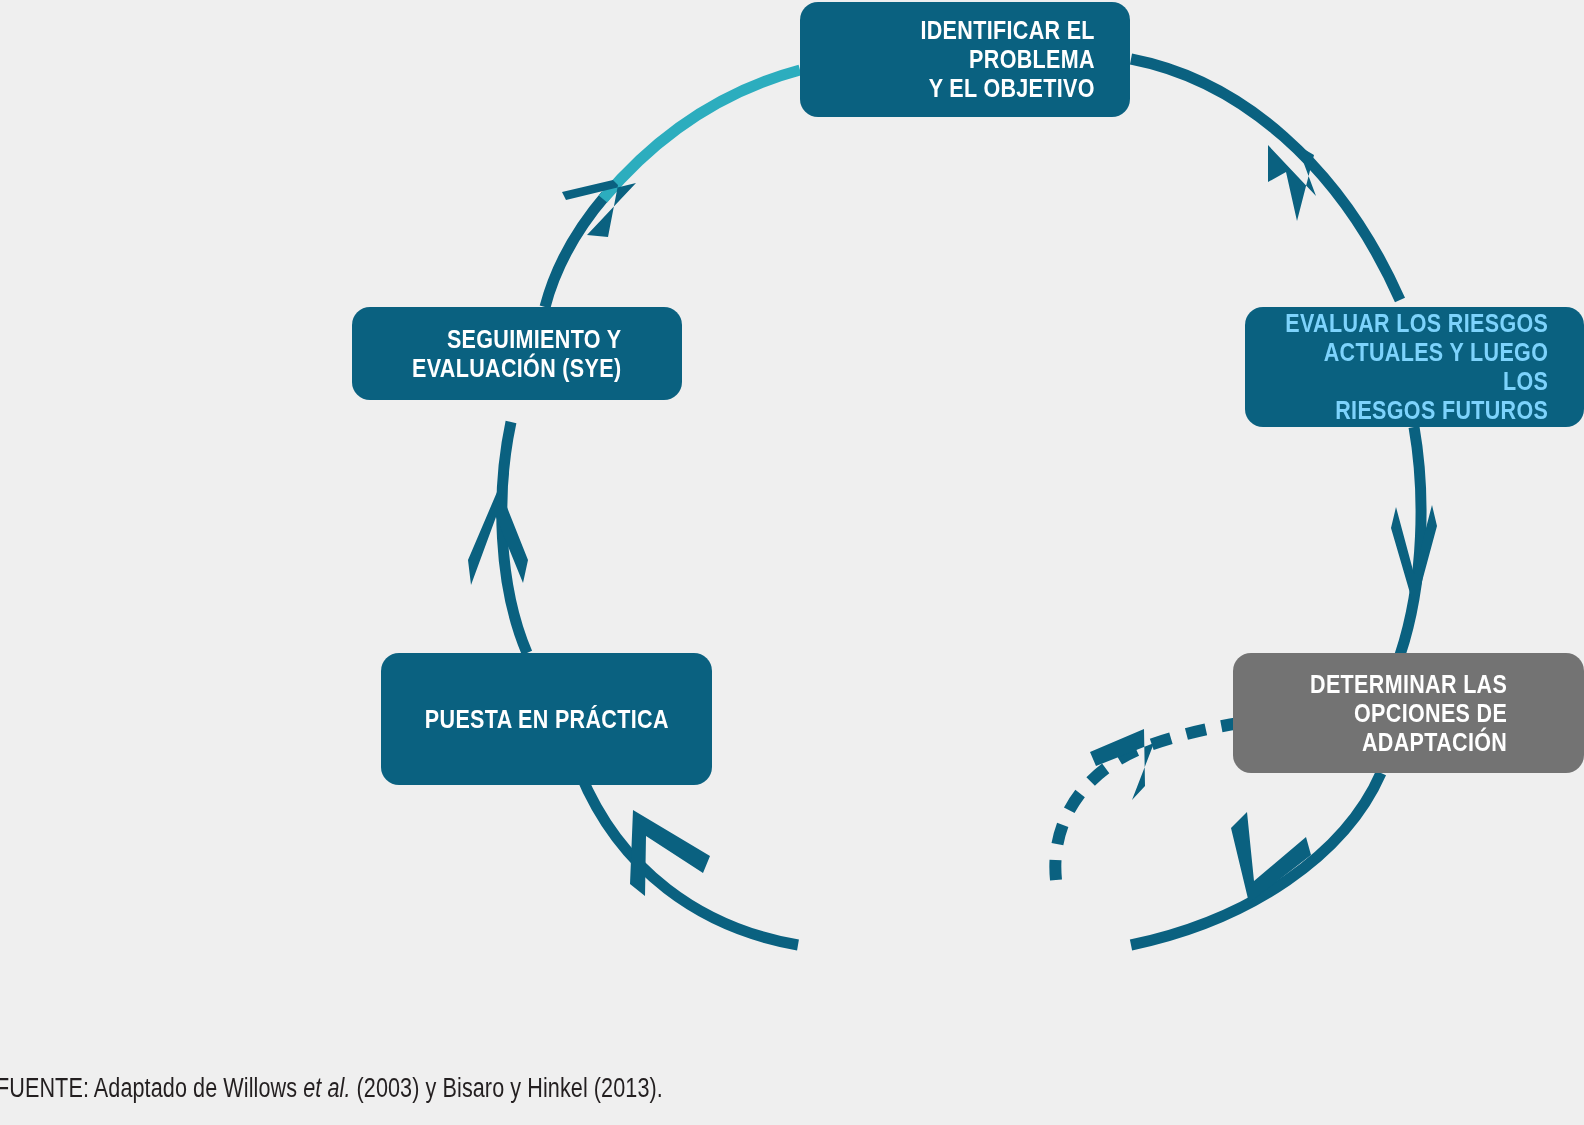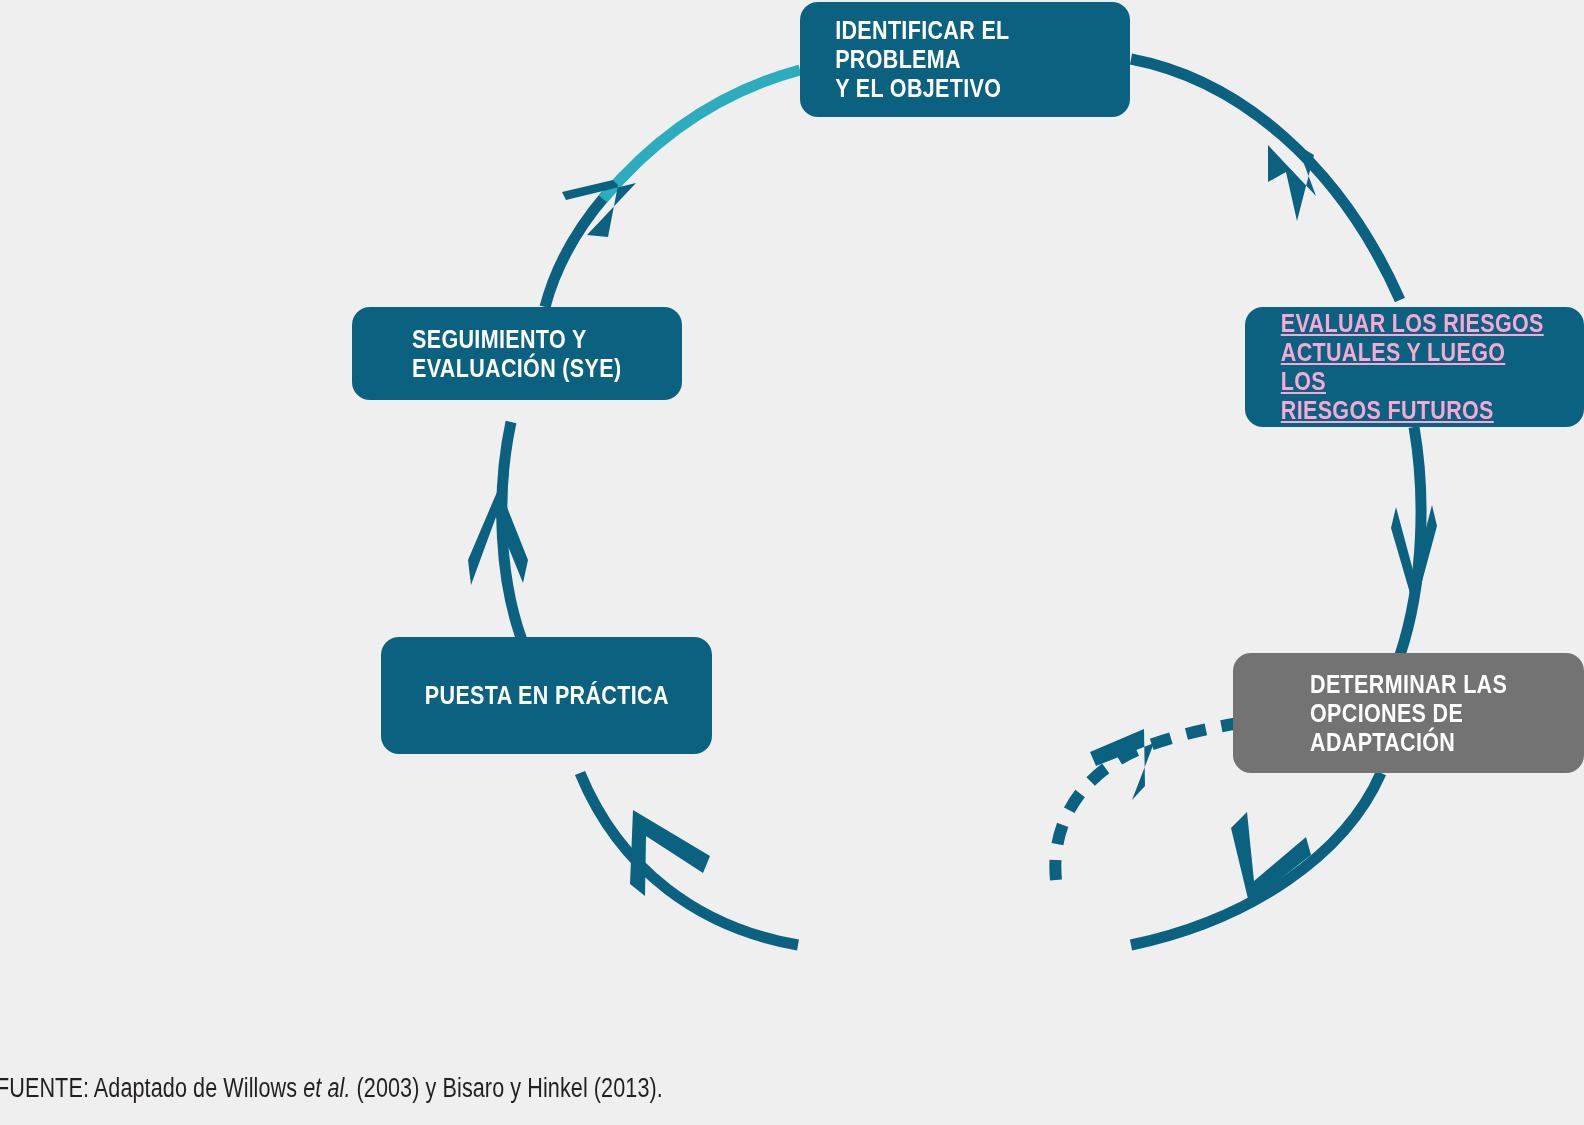--- a/index.html
+++ b/index.html
@@ -25,42 +25,42 @@
     width: 1584px;
     height: 1125px;
   }
   .node-box {
     position: absolute;
     box-sizing: border-box;
     border-radius: 18px;
     display: flex;
     align-items: center;
     justify-content: center;
-    text-align: left;
+    text-align: right;
     color: #ffffff;
     font-weight: bold;
     letter-spacing: 0.4px;
     line-height: 1.16;
     font-size: 25px;
     font-family: "Liberation Sans", sans-serif;
     padding: 6px 14px;
     text-transform: uppercase;
     z-index: 5;
   }
   .node-label {
     display: block;
     white-space: pre-line;
     transform: scaleX(0.86);
   }
   
   #node-identificar { left: 800px;  top: 2px;   width: 330px; height: 115px; }
   #node-evaluar     { left: 1245px; top: 307px; width: 339px; height: 120px; }
   #node-determinar  { left: 1233px; top: 653px; width: 351px; height: 120px; }
   #node-evaluacion  { left: 798px;  top: 880px; width: 333px; height: 118px; }
-  #node-puesta      { left: 381px;  top: 637px; width: 331px; height: 117px; }
+  #node-puesta      { left: 381px;  top: 653px; width: 331px; height: 132px; }
   #node-seguimiento { left: 352px;  top: 307px; width: 330px; height: 93px; }
 
   #source-note {
     position: absolute;
     left: -4px;
     top: 1073px;
     font-family: "Liberation Sans", sans-serif;
     font-size: 27px;
     color: #231f20;
     white-space: nowrap;
@@ -116,21 +116,21 @@
       <path d="M 1056 880 C 1050 820 1085 768 1150 745 C 1185 733 1215 727 1240 723" fill="none" stroke="#0a6180" stroke-width="12" stroke-dasharray="20 16" stroke-linecap="butt"></path>
       <path d="M 1096 766 L 1154 743 L 1132 800 L 1145 786 L 1144 729 L 1090 752 Z" fill="#0a6180"></path>
     </g>
   </svg>
 
   <div class="node-box" id="node-identificar" style="background: rgb(10, 97, 128); color: rgb(255, 255, 255);">
     <span class="node-label">IDENTIFICAR EL PROBLEMA
 Y EL OBJETIVO</span>
   </div>
 
-  <div class="node-box" id="node-evaluar" style="background: rgb(10, 97, 128); color: #f9a8d4; text-decoration: underline;">
+  <div class="node-box" id="node-evaluar" style="background: rgb(10, 97, 128); color: #7dd3fc;">
     <span class="node-label">EVALUAR LOS RIESGOS
 ACTUALES Y LUEGO LOS
 RIESGOS FUTUROS</span>
   </div>
 
   <div class="node-box" id="node-determinar" style="background: #737373; color: rgb(255, 255, 255);">
     <span class="node-label">DETERMINAR LAS
 OPCIONES DE
 ADAPTACIÓN</span>
   </div>

